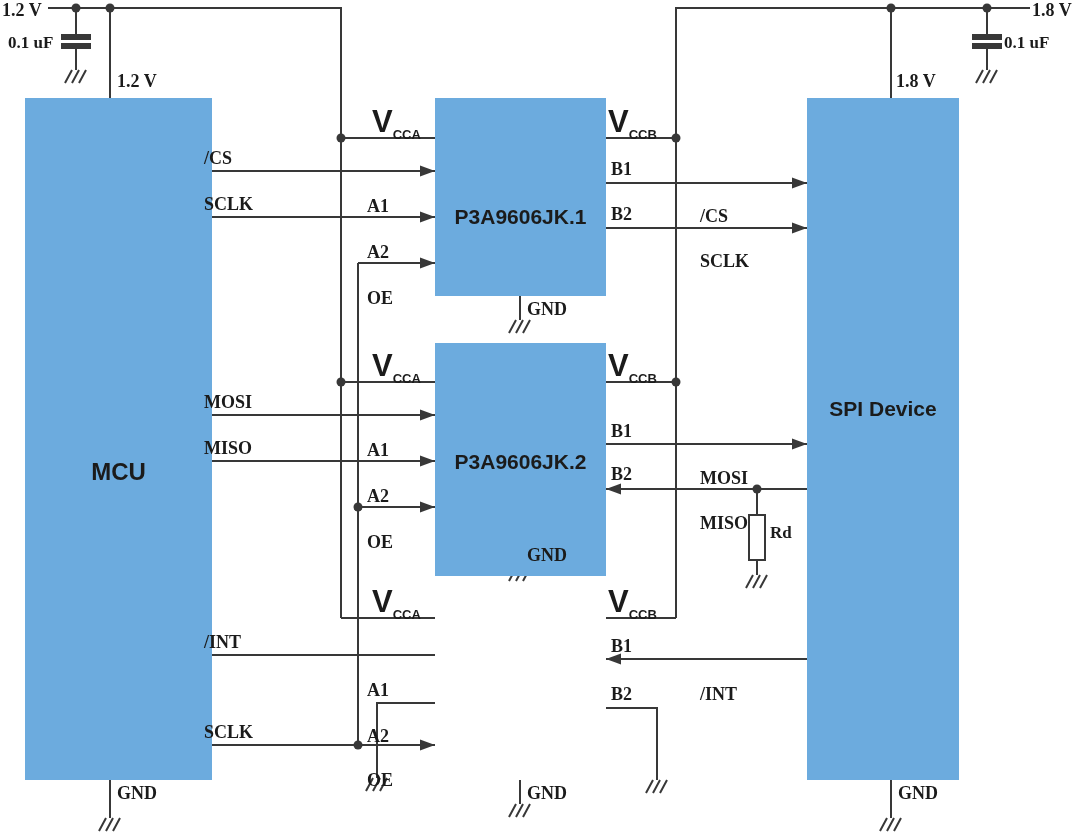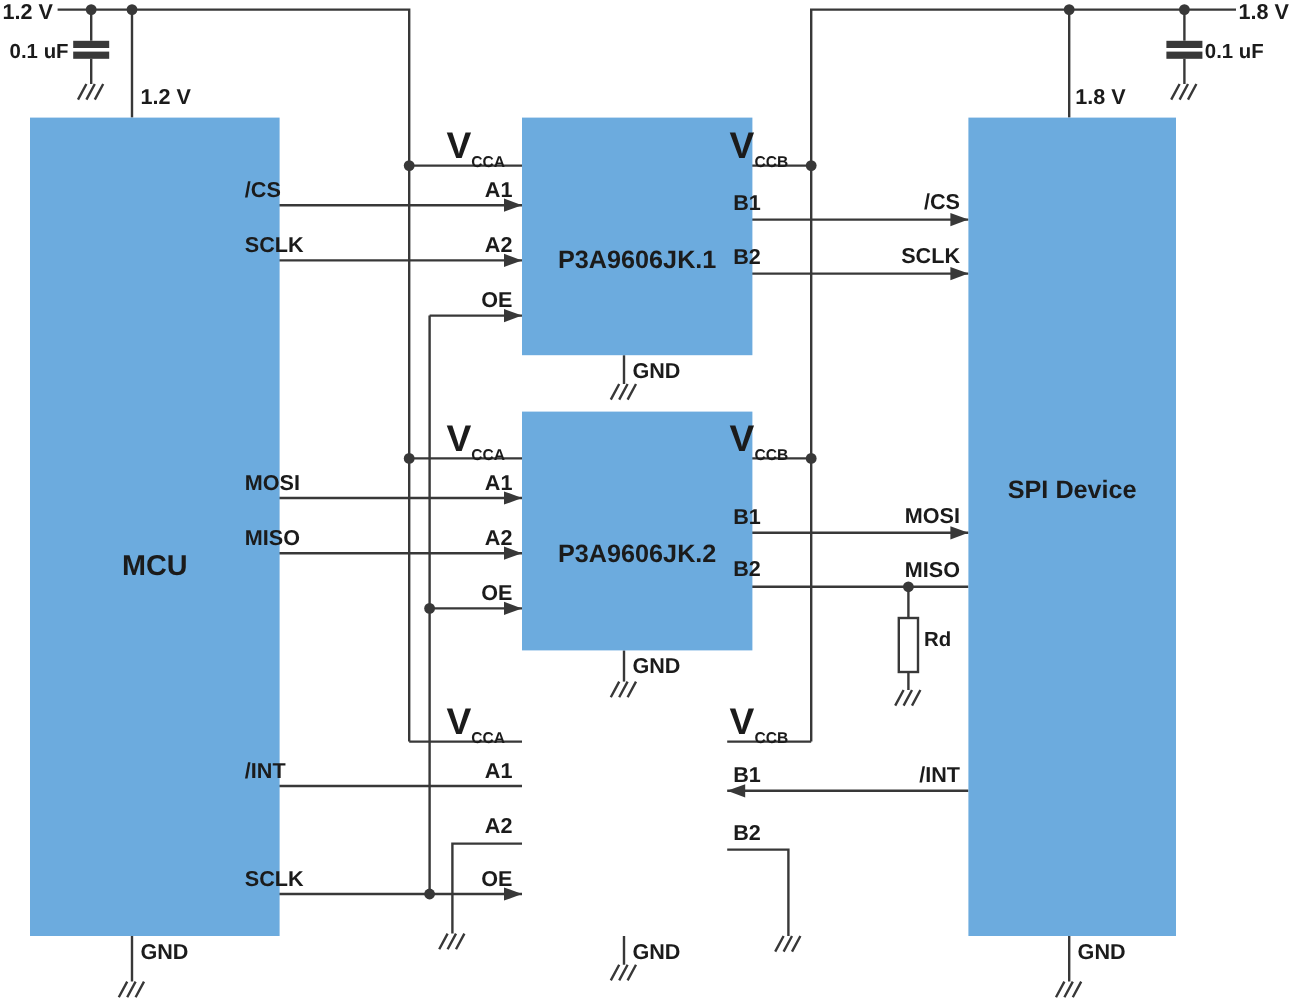--- a/index.html
+++ b/index.html
@@ -12,24 +12,24 @@
     position:relative;width:1080px;height:837px;background:#ffffff;overflow:hidden;
     font-family:"Liberation Sans","DejaVu Sans",sans-serif;font-weight:bold;color:var(--text);
   }
   svg.wires{position:absolute;left:0;top:0;width:1080px;height:837px;}
   .wire{stroke:var(--wire);stroke-width:2;fill:none;}
   .gndp{stroke:var(--wire);stroke-width:2;fill:none;}
   #sym-arr{fill:var(--wire);}
   #sym-cap rect{fill:var(--wire);}
   .dot{fill:var(--wire);}
   .res{fill:#ffffff;stroke:var(--wire);stroke-width:2;}
-  .block{position:absolute;background:var(--blockfill);padding-left:21px;}
+  .block{position:absolute;background:var(--blockfill);}
   .blocklabel{position:absolute;left:0;right:0;text-align:center;}
-  .lbl{position:absolute;white-space:nowrap;font-size:18px;line-height:21px;}
-  .ra{text-align:right;}
+  .lbl{position:absolute;white-space:nowrap;font-size:18px;line-height:21px;font-family:Liberation Serif, serif;}
+  .ra{margin-top:48px;}
   .vlab{position:absolute;white-space:nowrap;font-size:31px;line-height:32px;}
   .vlab sub{font-size:13px;vertical-align:sub;}
 </style>
 </head>
 <body>
 
 <div class="canvas">
 
   <svg class="wires" xmlns="http://www.w3.org/2000/svg">
     <defs>
@@ -121,21 +121,21 @@
 
   <div class="block" style="left:807px;top:98px;width:152px;height:682px">
     <div class="blocklabel" style="top:297px;font-size:21px;line-height:27px">
       <span style="display:block">SPI Device</span>
     </div>
   </div>
 
   <div class="block" style="left:435px;top:98px;width:171px;height:198px">
     <div class="blocklabel" style="top:107px;font-size:21px">P3A9606JK.1</div>
   </div>
-  <div class="block" style="left:435px;top:343px;width:171px;height:199px">
+  <div class="block" style="left:435px;top:343px;width:171px;height:233px">
     <div class="blocklabel" style="top:107px;font-size:21px">P3A9606JK.2</div>
   </div>
 
   <div class="lbl" style="left:2px;top:0px">1.2 V</div>
   <div class="lbl" style="left:8px;top:32px;font-size:17px">0.1 uF</div>
   <div class="lbl" style="left:117px;top:71px">1.2 V</div>
   <div class="lbl" style="left:1032px;top:0px">1.8 V</div>
   <div class="lbl" style="left:1004px;top:32px;font-size:17px">0.1 uF</div>
   <div class="lbl" style="left:896px;top:71px">1.8 V</div>
 

